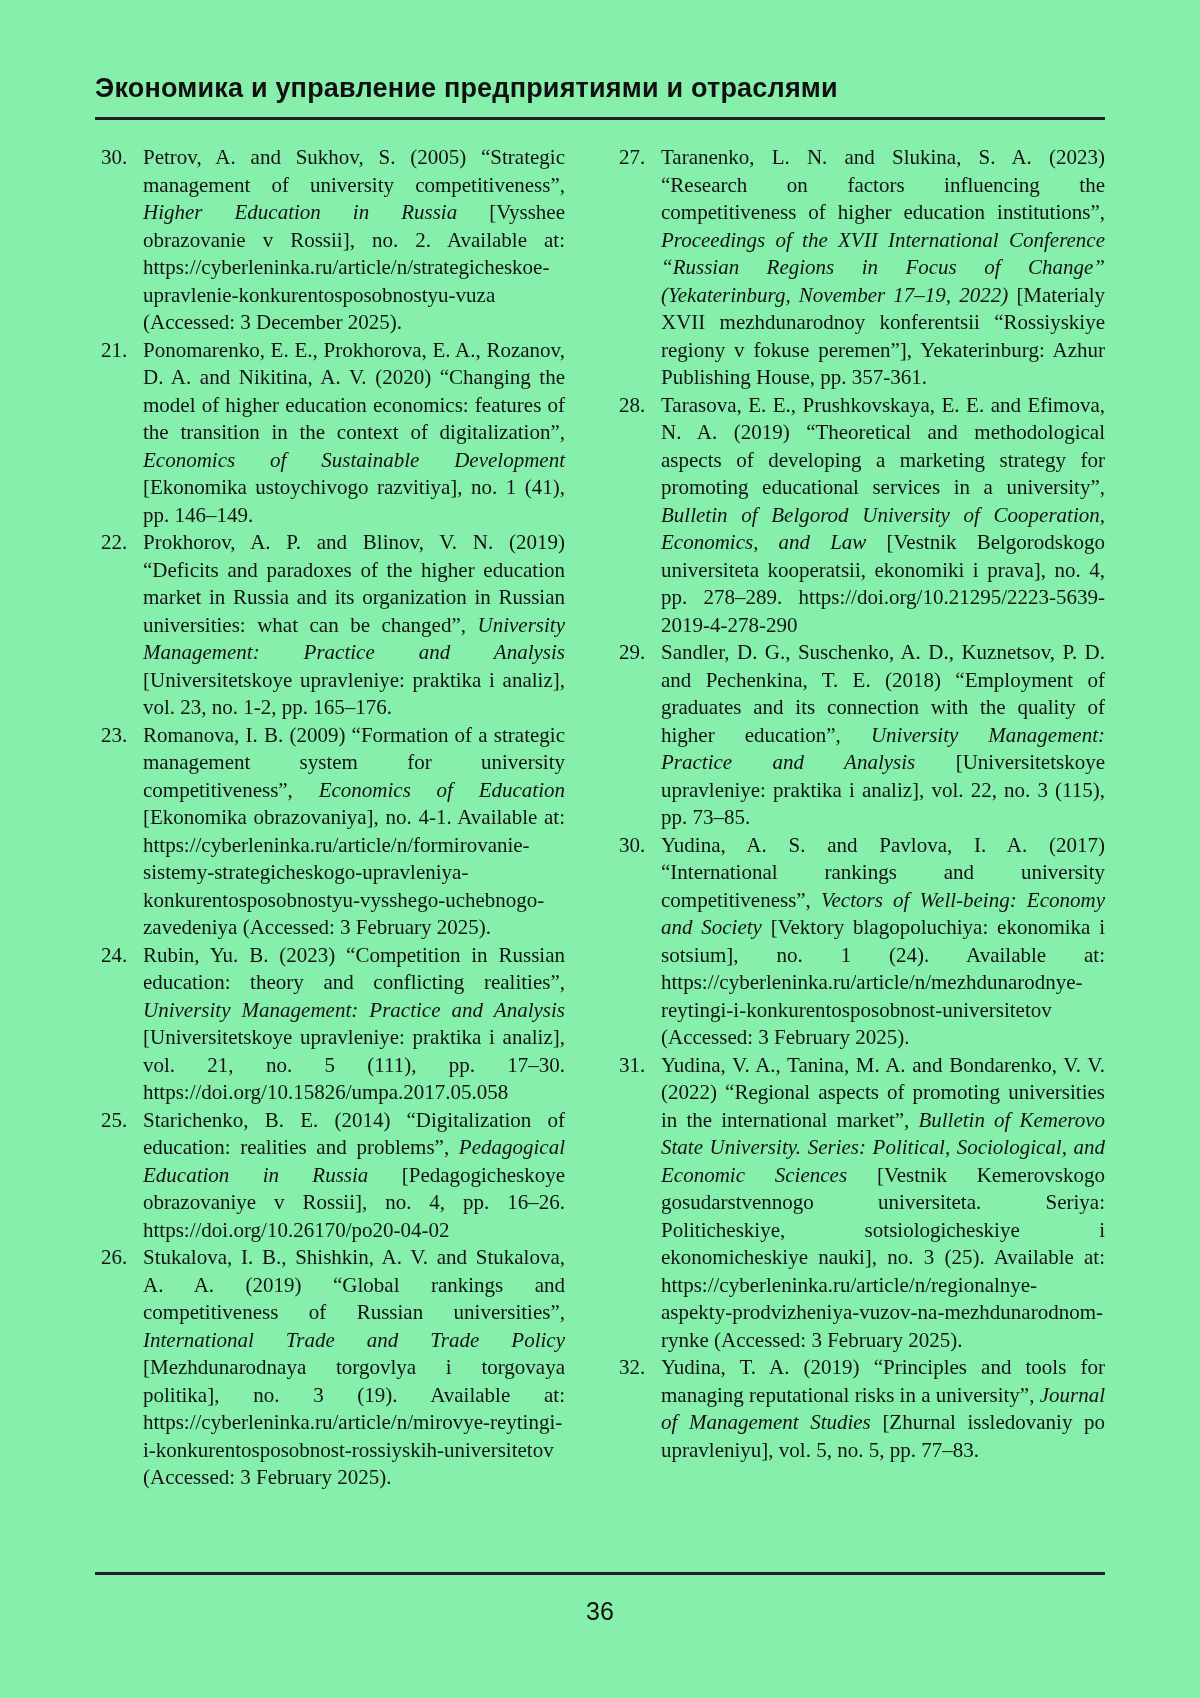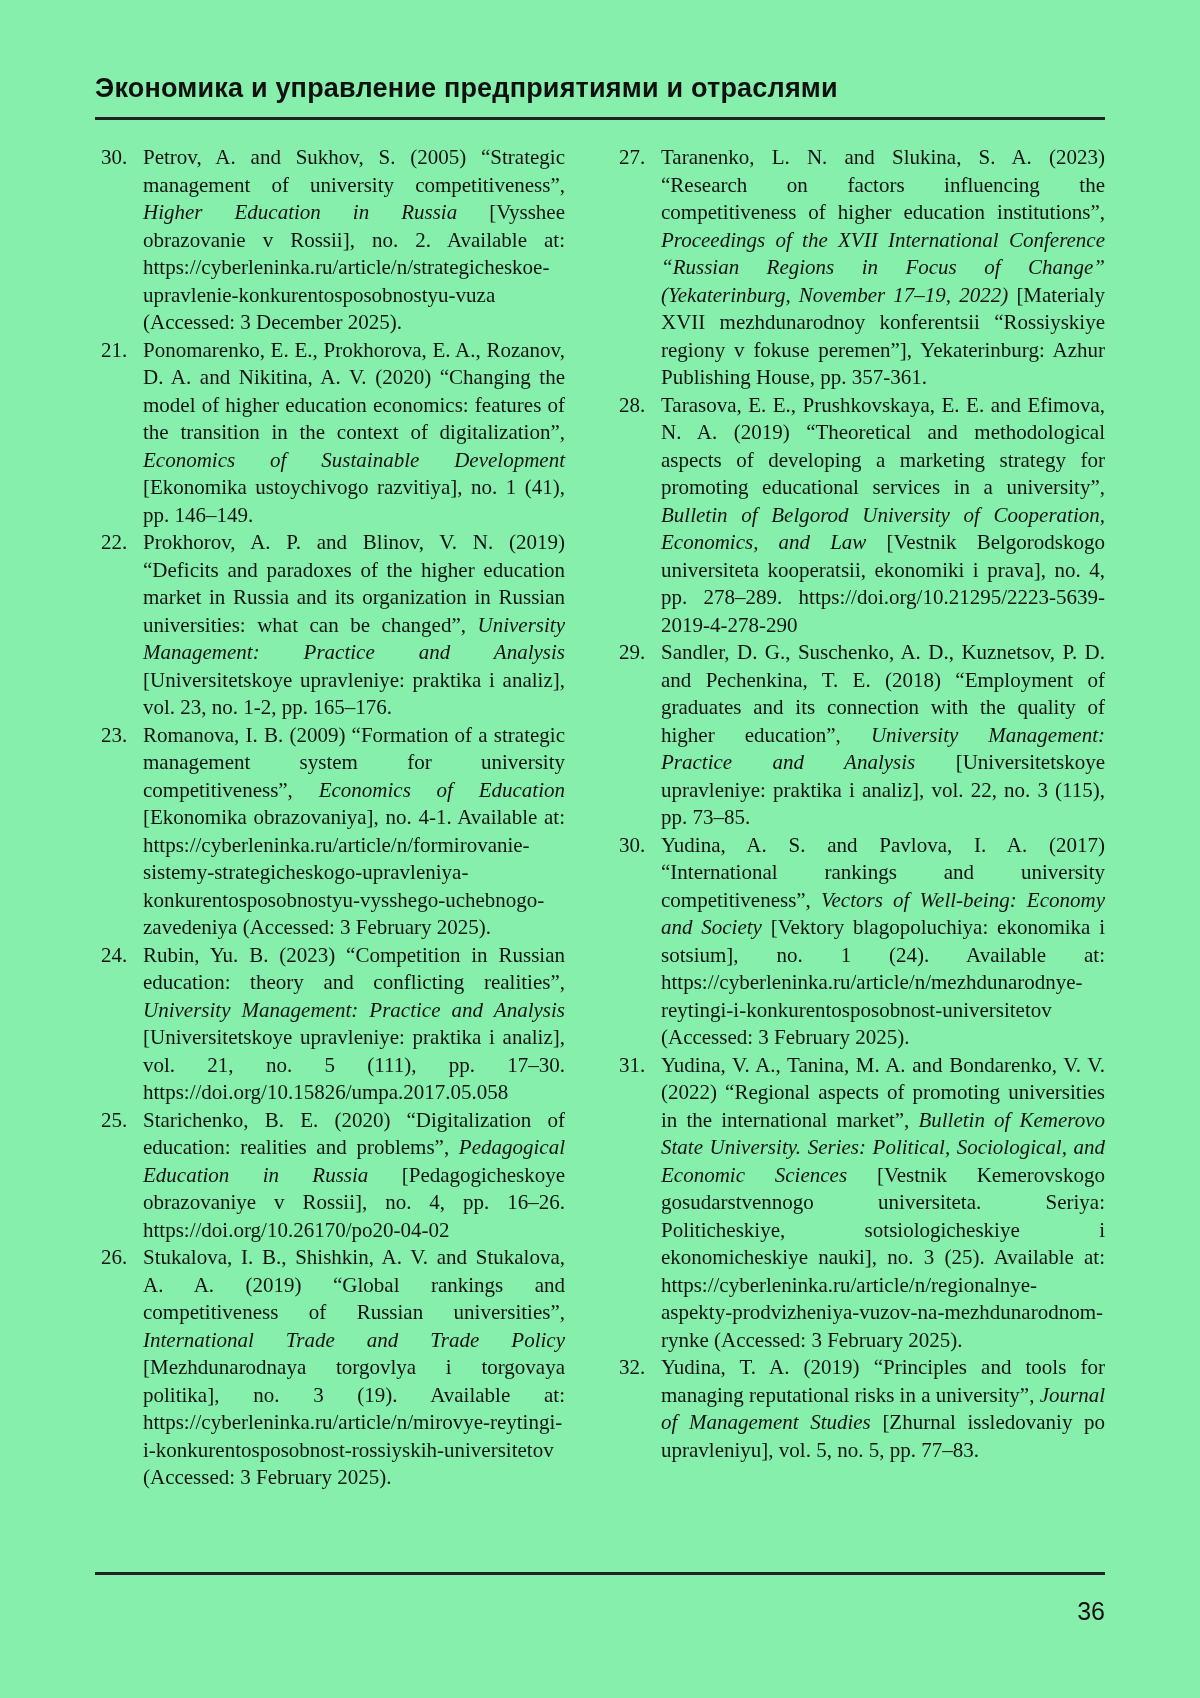--- a/index.html
+++ b/index.html
@@ -37,42 +37,42 @@
   .author-info {
     margin-top:32px; margin-left:40px;
     font-size:21px; line-height:28px; width:560px;
   }
   .author-label { font-style:italic; }
 
   .footer { position:absolute; left:95px; width:1010px; top:1572px; }
   .footer-rule { border:none; border-top:3px solid #222; }
   .footer-line {
     margin-top:22px;
-    display:flex; justify-content:flex-end; align-items:baseline;
+    display:flex; justify-content:center; align-items:baseline;
     font-family:"Liberation Sans", sans-serif;
     font-size:25px; color:#111;
   }
 </style>
 </head>
 <body>
 
 <div class="page">
   <div class="content">
 
     <h1 class="section-title">Экономика и управление предприятиями и отраслями</h1>
     <hr class="header-rule">
 
     <div class="columns">
       <div class="col-left">
           <div class="ref"><span class="ref-num">30.</span><span><span>Petrov, A. and Sukhov, S. (2005) “Strategic management of university competitiveness”, </span><em>Higher Education in Russia</em><span> [Vysshee obrazovanie v Rossii], no. 2. Available at: https://cyberleninka.ru/article/n/strategicheskoe-upravlenie-konkurentosposobnostyu-vuza (Accessed: 3 December 2025).</span></span></div>
           <div class="ref"><span class="ref-num">21.</span><span><span>Ponomarenko, E. E., Prokhorova, E. A., Rozanov, D. A. and Nikitina, A. V. (2020) “Changing the model of higher education economics: features of the transition in the context of digitalization”, </span><em>Economics of Sustainable Development</em><span> [Ekonomika ustoychivogo razvitiya], no. 1 (41), pp. 146–149.</span></span></div>
           <div class="ref"><span class="ref-num">22.</span><span><span>Prokhorov, A. P. and Blinov, V. N. (2019) “Deficits and paradoxes of the higher education market in Russia and its organization in Russian universities: what can be changed”, </span><em>University Management: Practice and Analysis</em><span> [Universitetskoye upravleniye: praktika i analiz], vol. 23, no. 1-2, pp. 165–176.</span></span></div>
           <div class="ref"><span class="ref-num">23.</span><span><span>Romanova, I. B. (2009) “Formation of a strategic management system for university competitiveness”, </span><em>Economics of Education</em><span> [Ekonomika obrazovaniya], no. 4-1. Available at: https://cyberleninka.ru/article/n/formirovanie-sistemy-strategicheskogo-upravleniya-konkurentosposobnostyu-vysshego-uchebnogo-zavedeniya (Accessed: 3 February 2025).</span></span></div>
           <div class="ref"><span class="ref-num">24.</span><span><span>Rubin, Yu. B. (2023) “Competition in Russian education: theory and conflicting realities”, </span><em>University Management: Practice and Analysis</em><span> [Universitetskoye upravleniye: praktika i analiz], vol. 21, no. 5 (111), pp. 17–30. https://doi.org/10.15826/umpa.2017.05.058</span></span></div>
-          <div class="ref"><span class="ref-num">25.</span><span><span>Starichenko, B. E. (2020) “Digitalization of education: realities and problems”, </span><em>Pedagogical Education in Russia</em><span> [Pedagogicheskoye obrazovaniye v Rossii], no. 4, pp. 16–26. https://doi.org/10.26170/po20-04-02</span></span></div>
+          <div class="ref"><span class="ref-num">25.</span><span><span>Starichenko, B. E. (2014) “Digitalization of education: realities and problems”, </span><em>Pedagogical Education in Russia</em><span> [Pedagogicheskoye obrazovaniye v Rossii], no. 4, pp. 16–26. https://doi.org/10.26170/po20-04-02</span></span></div>
           <div class="ref"><span class="ref-num">26.</span><span><span>Stukalova, I. B., Shishkin, A. V. and Stukalova, A. A. (2019) “Global rankings and competitiveness of Russian universities”, </span><em>International Trade and Trade Policy</em><span> [Mezhdunarodnaya torgovlya i torgovaya politika], no. 3 (19). Available at: https://cyberleninka.ru/article/n/mirovye-reytingi-i-konkurentosposobnost-rossiyskih-universitetov (Accessed: 3 February 2025).</span></span></div>
         </div>
       <div class="col-right">
           <div class="ref"><span class="ref-num">27.</span><span><span>Taranenko, L. N. and Slukina, S. A. (2023) “Research on factors influencing the competitiveness of higher education institutions”, </span><em>Proceedings of the XVII International Conference “Russian Regions in Focus of Change” (Yekaterinburg, November 17–19, 2022)</em><span> [Materialy XVII mezhdunarodnoy konferentsii “Rossiyskiye regiony v fokuse peremen”], Yekaterinburg: Azhur Publishing House, pp. 357-361.</span></span></div>
           <div class="ref"><span class="ref-num">28.</span><span><span>Tarasova, E. E., Prushkovskaya, E. E. and Efimova, N. A. (2019) “Theoretical and methodological aspects of developing a marketing strategy for promoting educational services in a university”, </span><em>Bulletin of Belgorod University of Cooperation, Economics, and Law</em><span> [Vestnik Belgorodskogo universiteta kooperatsii, ekonomiki i prava], no. 4, pp. 278–289. https://doi.org/10.21295/2223-5639-2019-4-278-290</span></span></div>
           <div class="ref"><span class="ref-num">29.</span><span><span>Sandler, D. G., Suschenko, A. D., Kuznetsov, P. D. and Pechenkina, T. E. (2018) “Employment of graduates and its connection with the quality of higher education”, </span><em>University Management: Practice and Analysis</em><span> [Universitetskoye upravleniye: praktika i analiz], vol. 22, no. 3 (115), pp. 73–85.</span></span></div>
           <div class="ref"><span class="ref-num">30.</span><span><span>Yudina, A. S. and Pavlova, I. A. (2017) “International rankings and university competitiveness”, </span><em>Vectors of Well-being: Economy and Society</em><span> [Vektory blagopoluchiya: ekonomika i sotsium], no. 1 (24). Available at: https://cyberleninka.ru/article/n/mezhdunarodnye-reytingi-i-konkurentosposobnost-universitetov (Accessed: 3 February 2025).</span></span></div>
           <div class="ref"><span class="ref-num">31.</span><span><span>Yudina, V. A., Tanina, M. A. and Bondarenko, V. V. (2022) “Regional aspects of promoting universities in the international market”, </span><em>Bulletin of Kemerovo State University. Series: Political, Sociological, and Economic Sciences</em><span> [Vestnik Kemerovskogo gosudarstvennogo universiteta. Seriya: Politicheskiye, sotsiologicheskiye i ekonomicheskiye nauki], no. 3 (25). Available at: https://cyberleninka.ru/article/n/regionalnye-aspekty-prodvizheniya-vuzov-na-mezhdunarodnom-rynke (Accessed: 3 February 2025).</span></span></div>
           <div class="ref"><span class="ref-num">32.</span><span><span>Yudina, T. A. (2019) “Principles and tools for managing reputational risks in a university”, </span><em>Journal of Management Studies</em><span> [Zhurnal issledovaniy po upravleniyu], vol. 5, no. 5, pp. 77–83.</span></span></div>
         </div>

